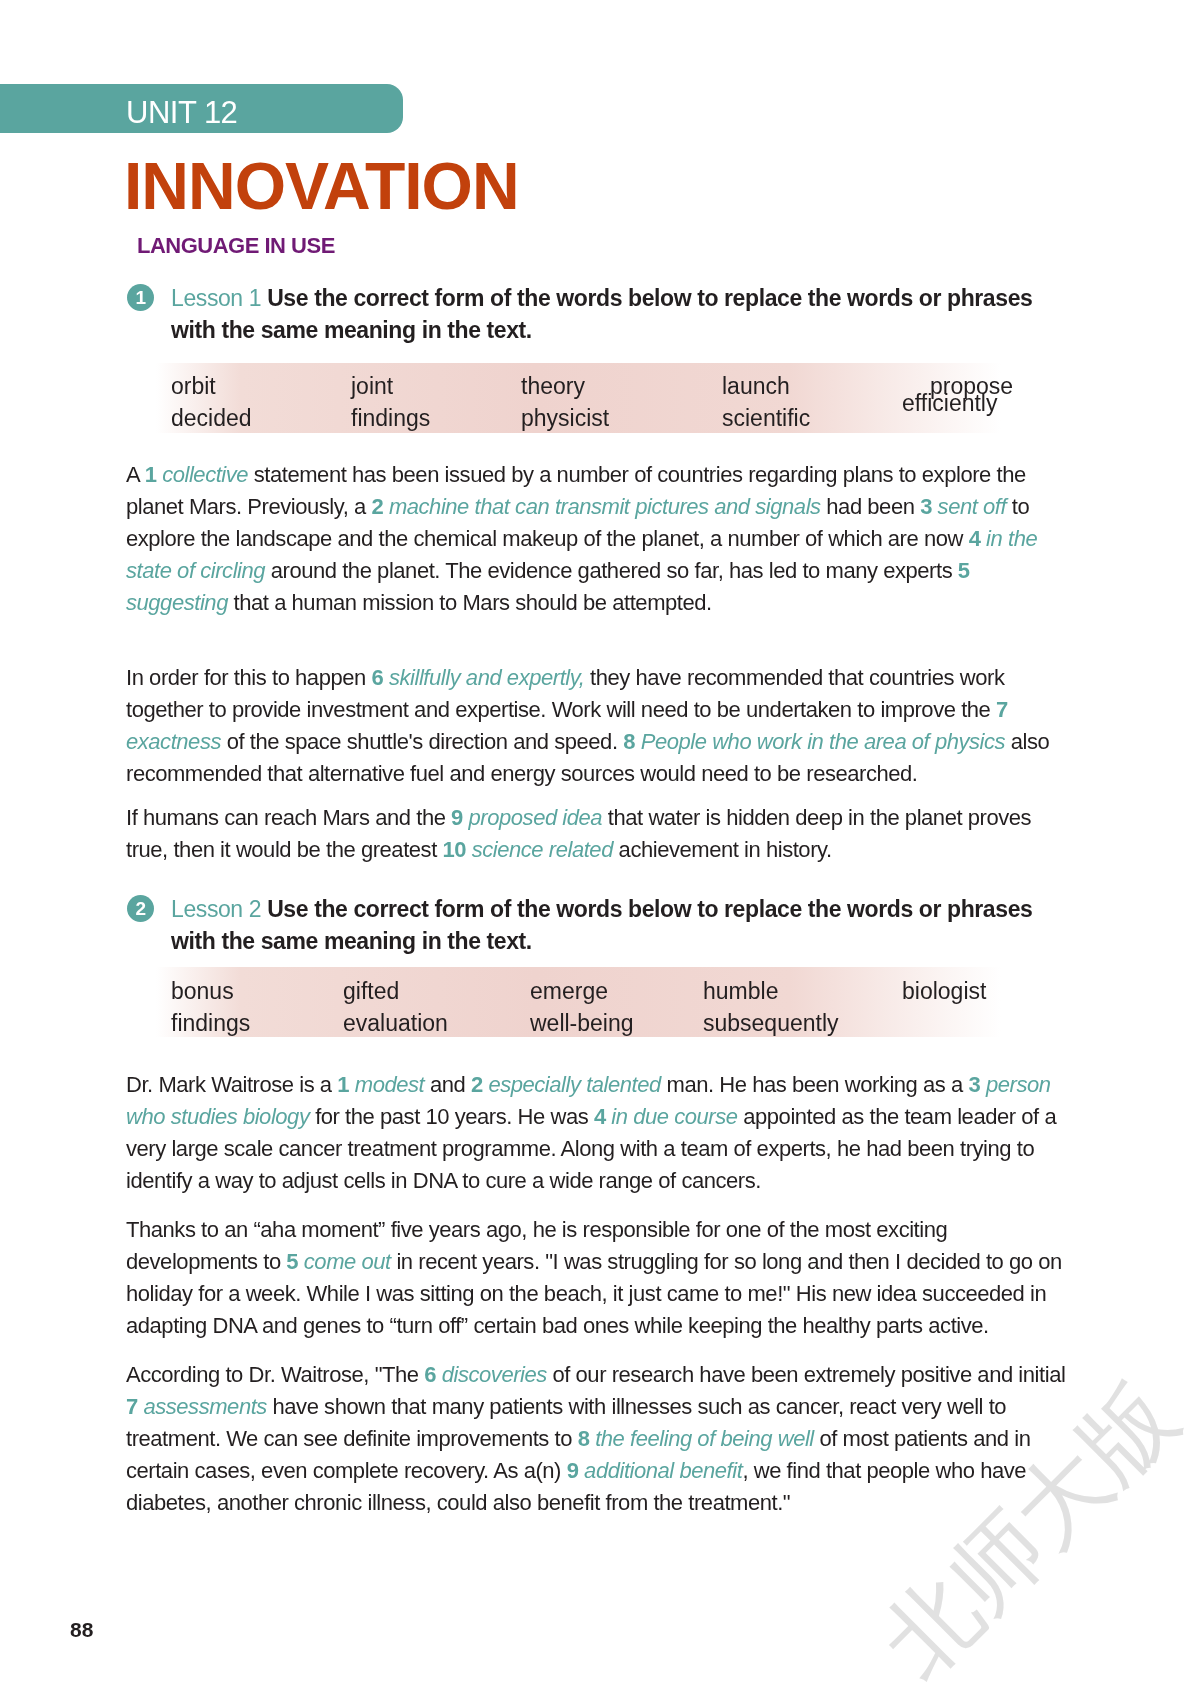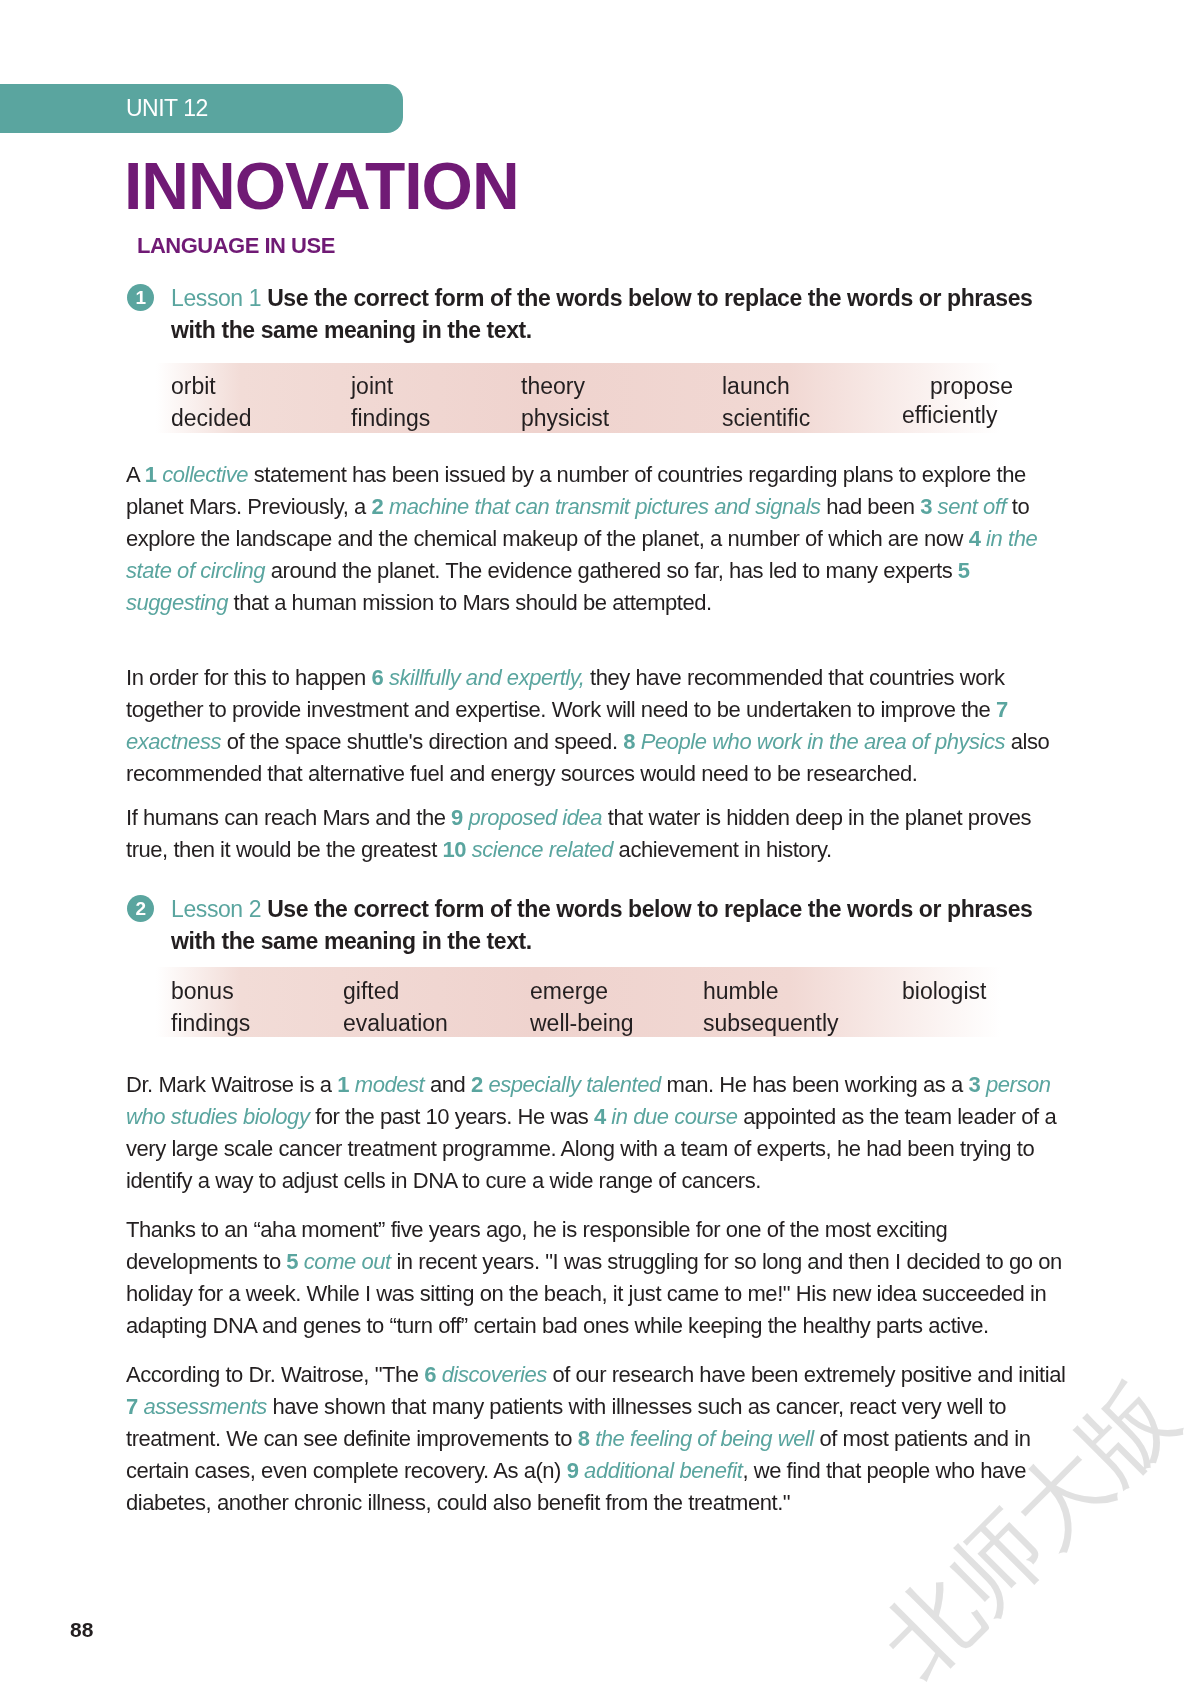--- a/index.html
+++ b/index.html
@@ -7,26 +7,26 @@
     width: 1190px; height: 1684px; background: #ffffff;
     position: relative; overflow: hidden;
     font-family: "Liberation Sans", sans-serif; color: #231f20;
   }
   .unit-banner {
     position: absolute; left: 0; top: 84px; width: 403px; height: 49px;
     background: #5aa59f; border-radius: 0 16px 16px 0;
   }
   .unit-label {
     position: absolute; left: 126px; top: 95px; color: #ffffff;
-    font-size: 23px; letter-spacing: -0.5px;
+    font-size: 31px; letter-spacing: -0.5px;
     font-family: "Liberation Sans", sans-serif;
   }
   .title {
     position: absolute; left: 124px; top: 148px; margin: 0;
-    color: #701a75; font-size: 66px; font-weight: bold; letter-spacing: -1px;
+    color: #c2410c; font-size: 66px; font-weight: bold; letter-spacing: -1px;
     font-family: "Liberation Sans", sans-serif;
   }
   .subtitle {
     position: absolute; left: 137px; top: 233px; margin: 0;
     color: #701a75; font-size: 22px; font-weight: bold; letter-spacing: -0.5px;
   }
   .task {
     position: absolute; left: 126px; width: 950px;
   }
   .task-head {
@@ -81,21 +81,21 @@
   <div class="word-box" style="top:81px;">
     <span class="word" style="left:15px;top:7px;">orbit</span>
     <span class="word" style="left:15px;top:39px;">decided</span>
     <span class="word" style="left:195px;top:7px;">joint</span>
     <span class="word" style="left:195px;top:39px;">findings</span>
     <span class="word" style="left:365px;top:7px;">theory</span>
     <span class="word" style="left:365px;top:39px;">physicist</span>
     <span class="word" style="left:566px;top:7px;">launch</span>
     <span class="word" style="left:566px;top:39px;">scientific</span>
     <span class="word" style="left:746px;top:7px;margin-left:28px;">propose</span>
-    <span class="word" style="left:746px;top:36px;">efficiently</span>
+    <span class="word" style="left:746px;top:24px;">efficiently</span>
   </div>
 </div>
 
 <p class="para" style="top:459px;">A <span class="num">1 </span><span class="gloss">collective</span> statement has been issued by a number of countries regarding plans to explore the planet Mars. Previously, a <span class="num">2 </span><span class="gloss">machine that can transmit pictures and signals</span> had been <span class="num">3 </span><span class="gloss">sent off</span> to explore the landscape and the chemical makeup of the planet, a number of which are now <span class="num">4 </span><span class="gloss">in the state of circling</span> around the planet. The evidence gathered so far, has led to many experts <span class="num">5 </span><span class="gloss">suggesting</span> that a human mission to Mars should be attempted.</p>
 <p class="para" style="top:662px;">In order for this to happen <span class="num">6 </span><span class="gloss">skillfully and expertly,</span> they have recommended that countries work together to provide investment and expertise. Work will need to be undertaken to improve the <span class="num">7 </span><span class="gloss">exactness</span> of the space shuttle's direction and speed. <span class="num">8 </span><span class="gloss">People who work in the area of physics</span> also recommended that alternative fuel and energy sources would need to be researched.</p>
 <p class="para" style="top:802px;">If humans can reach Mars and the <span class="num">9 </span><span class="gloss">proposed idea</span> that water is hidden deep in the planet proves true, then it would be the greatest <span class="num">10 </span><span class="gloss">science related</span> achievement in history.</p>
 
 <div class="task" style="top:893px;">
   <div class="task-head">
     <span class="badge">2</span>

